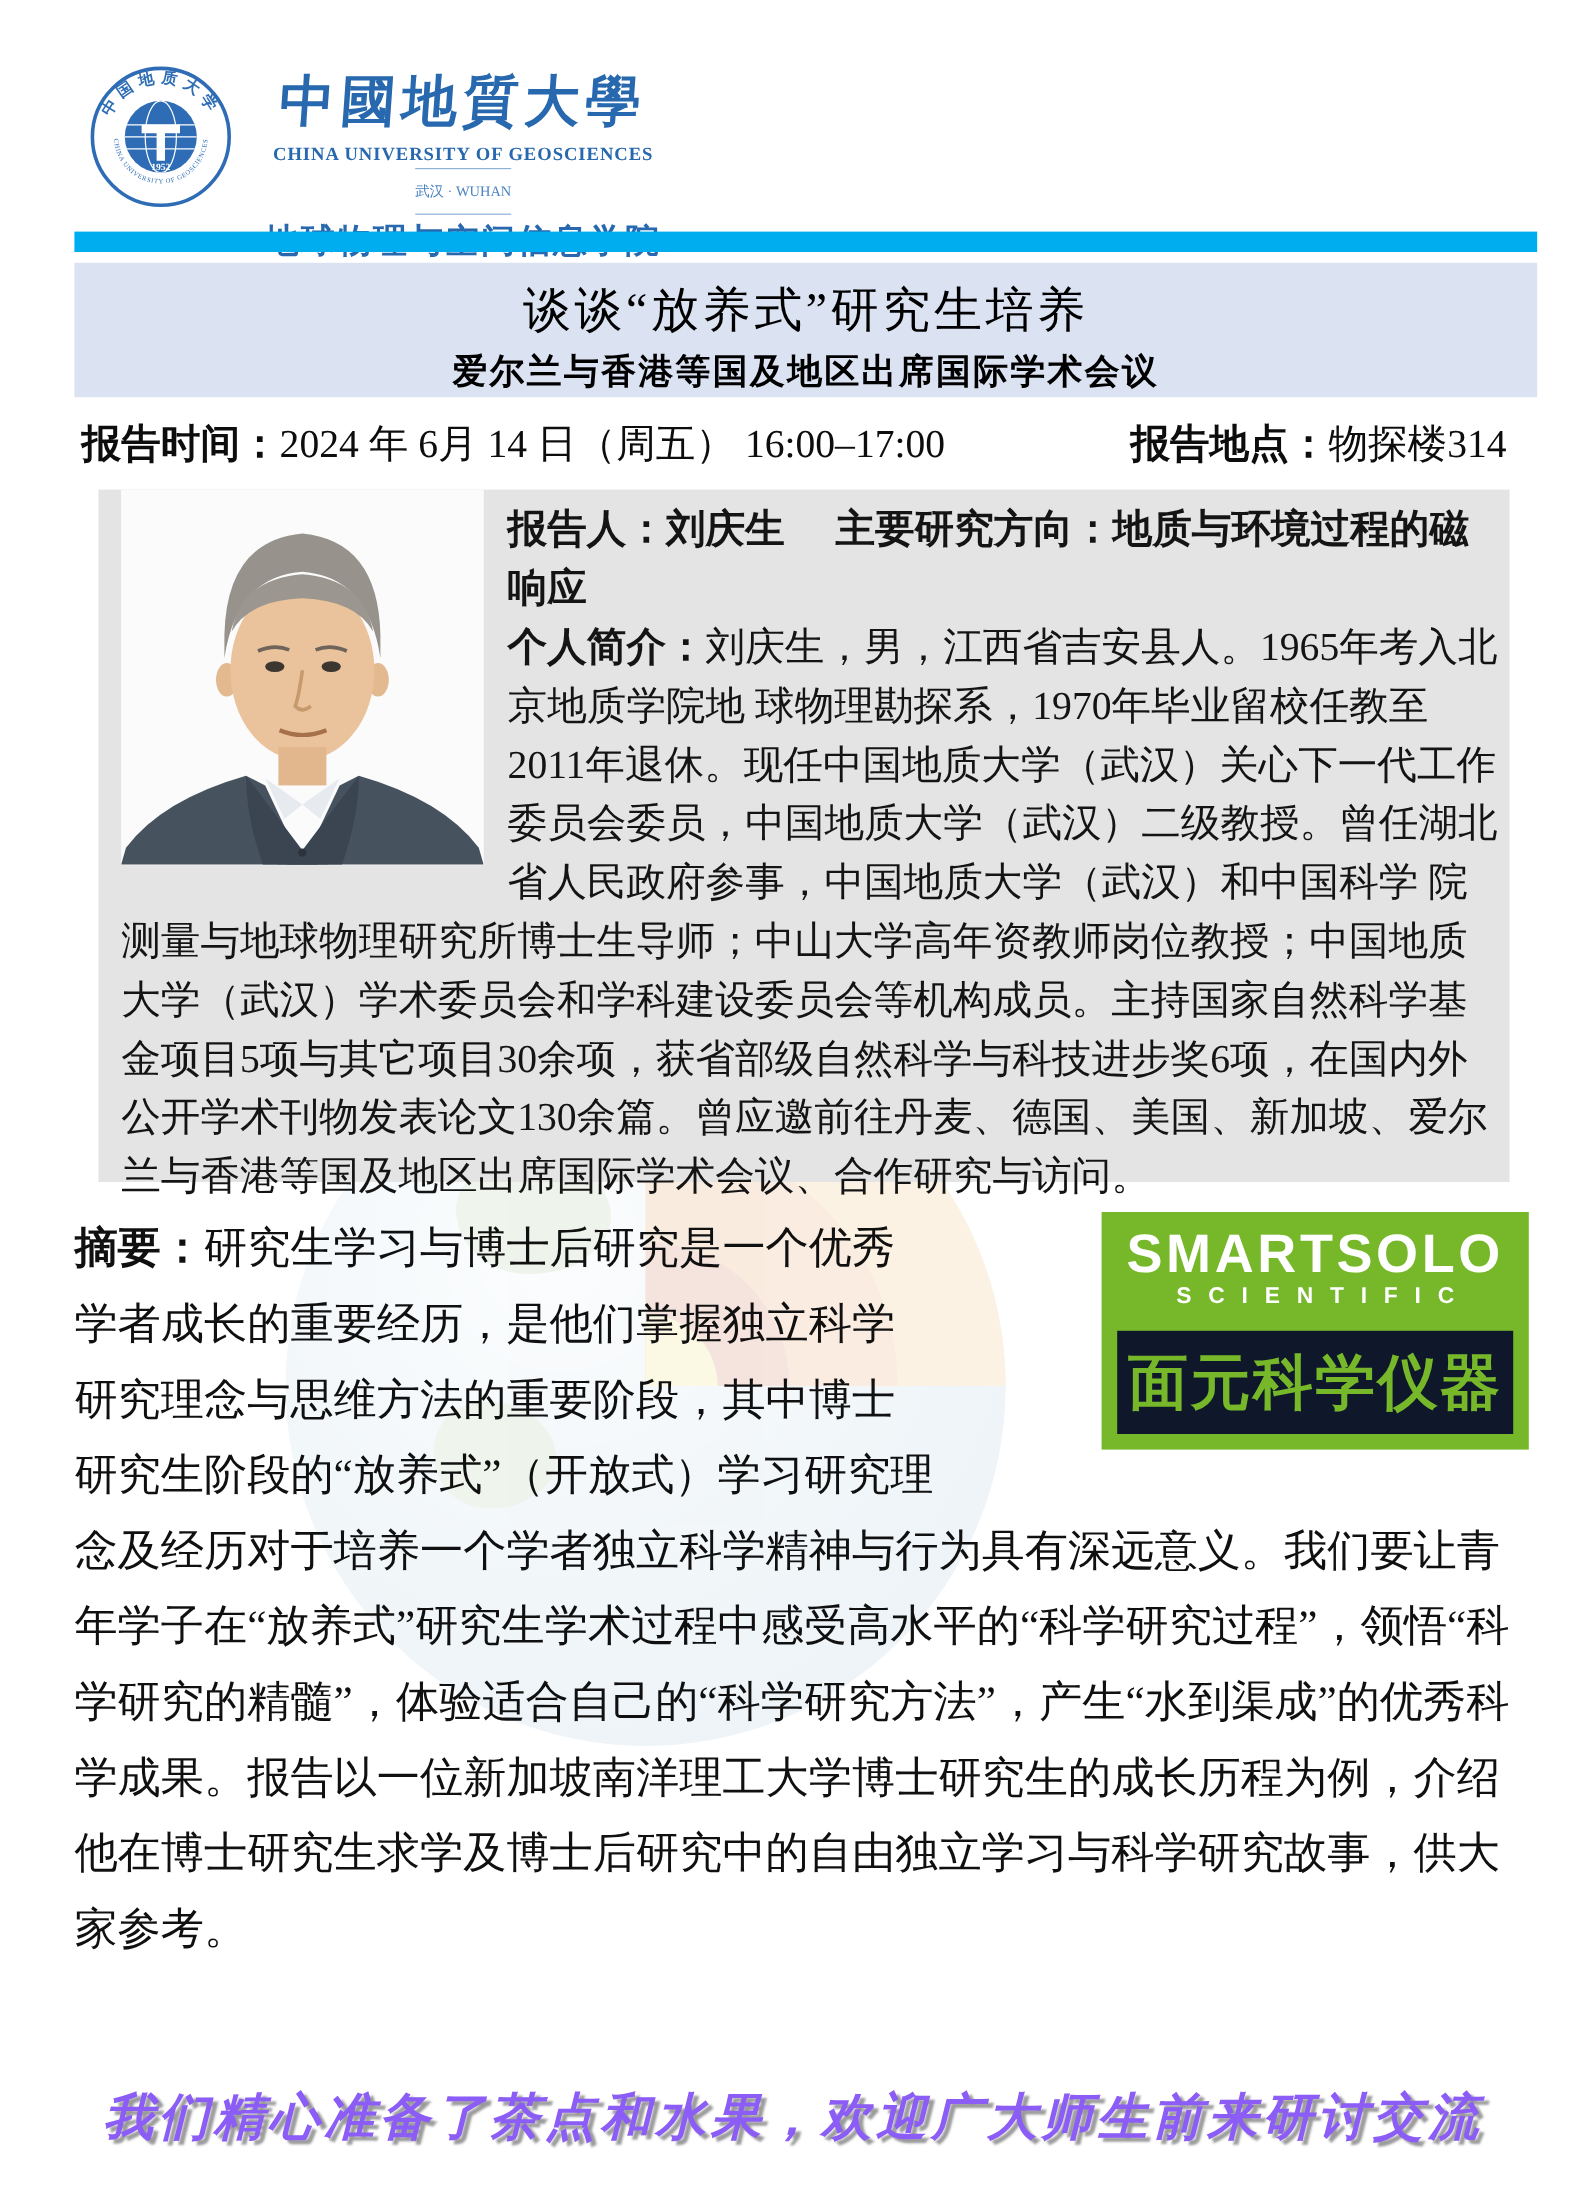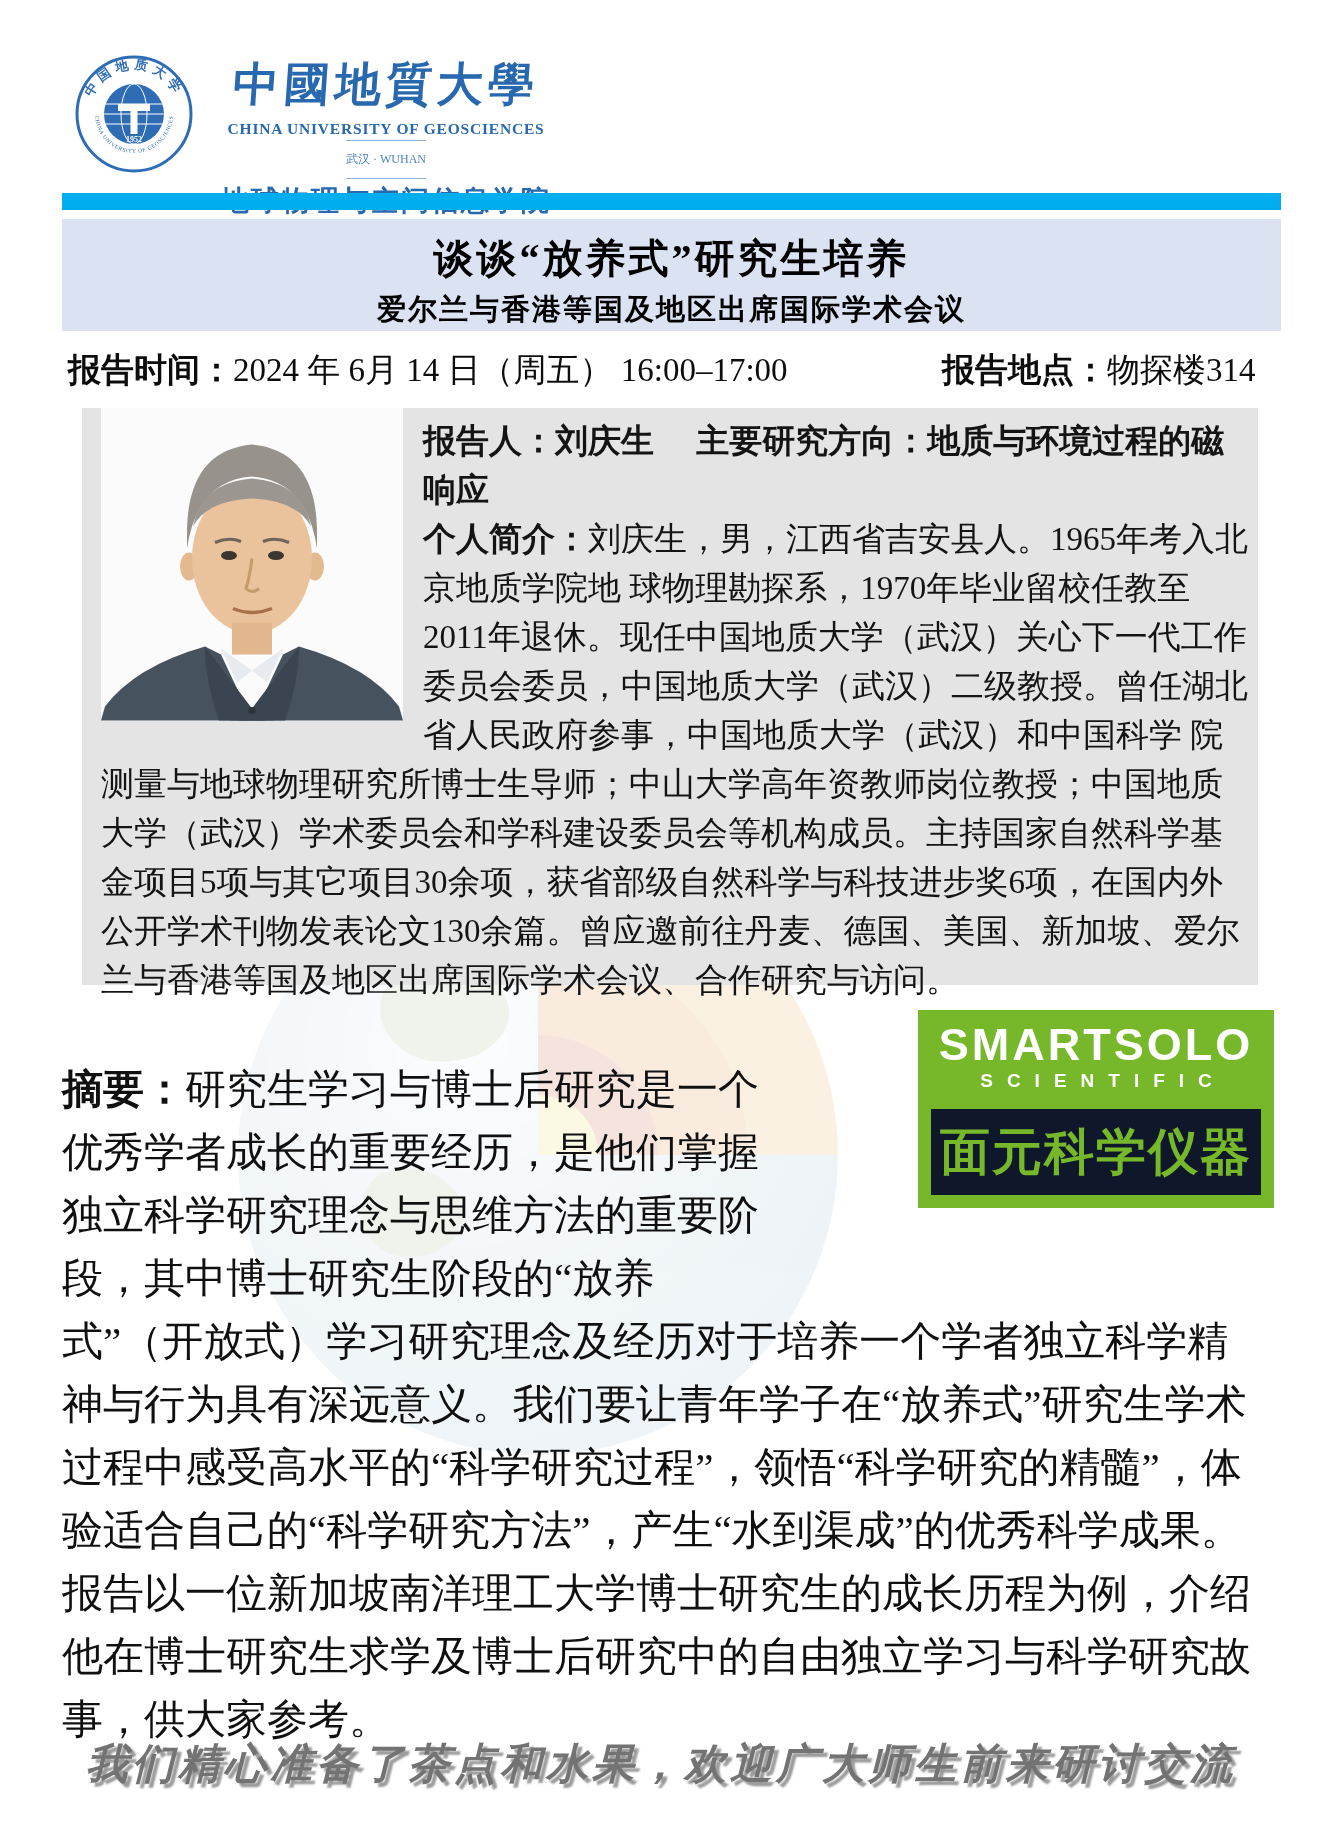--- a/index.html
+++ b/index.html
@@ -13,21 +13,21 @@
   .logo-en{font-size:15.5px;font-weight:bold;letter-spacing:0.8px;margin-top:4px;white-space:nowrap;}
   .logo-city{display:flex;align-items:center;justify-content:center;gap:10px;font-size:12px;margin-top:2px;color:#4a84c0;flex-direction:column;}
   .logo-city .rule{width:80px;height:1px;background:#8fb2da;}
   .logo-school{font-family:"Liberation Sans",sans-serif;font-size:28px;font-weight:bold;letter-spacing:2px;margin-top:3px;white-space:nowrap;}
   .issue{position:absolute;left:566px;top:56px;width:600px;text-align:center;
          font-size:38px;line-height:58px;color:#0d0d0d;white-space:nowrap;}
 
   
   .bar{position:absolute;left:62px;top:193px;width:1219px;height:17px;background:#00AEEF;}
   .titlebox{position:absolute;left:62px;top:219px;width:1219px;height:112px;background:#DBE2F1;text-align:center;}
-  .titlebox h1{margin:12px 0 0 0;font-size:40px;letter-spacing:3px;color:#000;font-weight:bold;}
+  .titlebox h1{margin:12px 0 0 0;font-size:40px;letter-spacing:3px;color:#000;font-weight:normal;}
   .titlebox h2{margin:4px 0 0 0;font-size:29px;letter-spacing:2px;color:#000;font-weight:bold;}
 
   
   .meta{position:absolute;left:68px;top:348px;width:1192px;height:46px;font-size:33px;color:#0d0d0d;}
   .meta .lbl{font-family:Liberation Sans, sans-serif;font-weight:bold;}
   .meta .grp-left{position:absolute;left:0;top:0;white-space:nowrap;}
   .meta .grp-right{position:absolute;left:874px;top:0;white-space:nowrap;}
 
   
   .panel{position:absolute;left:82px;top:408px;width:1176px;height:577px;background:#E4E4E4;
@@ -44,26 +44,26 @@
   .sponsor{position:absolute;left:918px;top:1010px;width:356px;height:198px;background:#76B82A;z-index:2;text-align:center;}
   .brand1{font-family:"Liberation Sans",sans-serif;font-weight:bold;color:#fff;font-size:45px;letter-spacing:3px;padding-top:12px;line-height:46px;}
   .brand2{font-family:"Liberation Sans",sans-serif;font-weight:bold;color:#fff;font-size:19px;letter-spacing:14px;text-indent:14px;line-height:26px;}
   .brand-cn{position:absolute;left:13px;right:13px;top:99px;bottom:13px;background:#0f172a;
             display:flex;align-items:center;justify-content:center;
             font-family:"Liberation Sans",sans-serif;font-weight:bold;font-size:50px;color:#76B82A;letter-spacing:2px;}
   .tagline{position:absolute;left:898px;top:1218px;width:396px;text-align:center;z-index:2;
            font-family:"Liberation Sans",sans-serif;font-weight:bold;font-size:24px;color:#76B82A;letter-spacing:1px;}
 
   
-  .abstract{position:absolute;left:62px;top:1058px;width:1196px;font-size:41px;line-height:63px;color:#101010;z-index:1;}
+  .abstract{position:absolute;left:62px;top:1008px;width:1196px;font-size:36px;line-height:63px;color:#101010;z-index:1;}
   .abstract .spacer{float:right;width:478px;height:192px;}
 
   
   .notice{position:absolute;left:0;top:1736px;width:100%;text-align:center;z-index:1;
-          font-size:42px;font-weight:bold;font-style:italic;color:#737373;letter-spacing:4px;
+          font-size:42px;font-weight:bold;font-style:italic;color:#8b5cf6;letter-spacing:4px;
           text-shadow:4px 4px 2px #9a9a9a;white-space:nowrap;}
 </style>
 </head>
 <body>
 
 <div class="page">
 
   <div class="seal">
     <svg viewBox="0 0 120 120">
       <circle cx="60" cy="60" r="57" fill="#ffffff" stroke="#2E6DB5" stroke-width="3"></circle>

